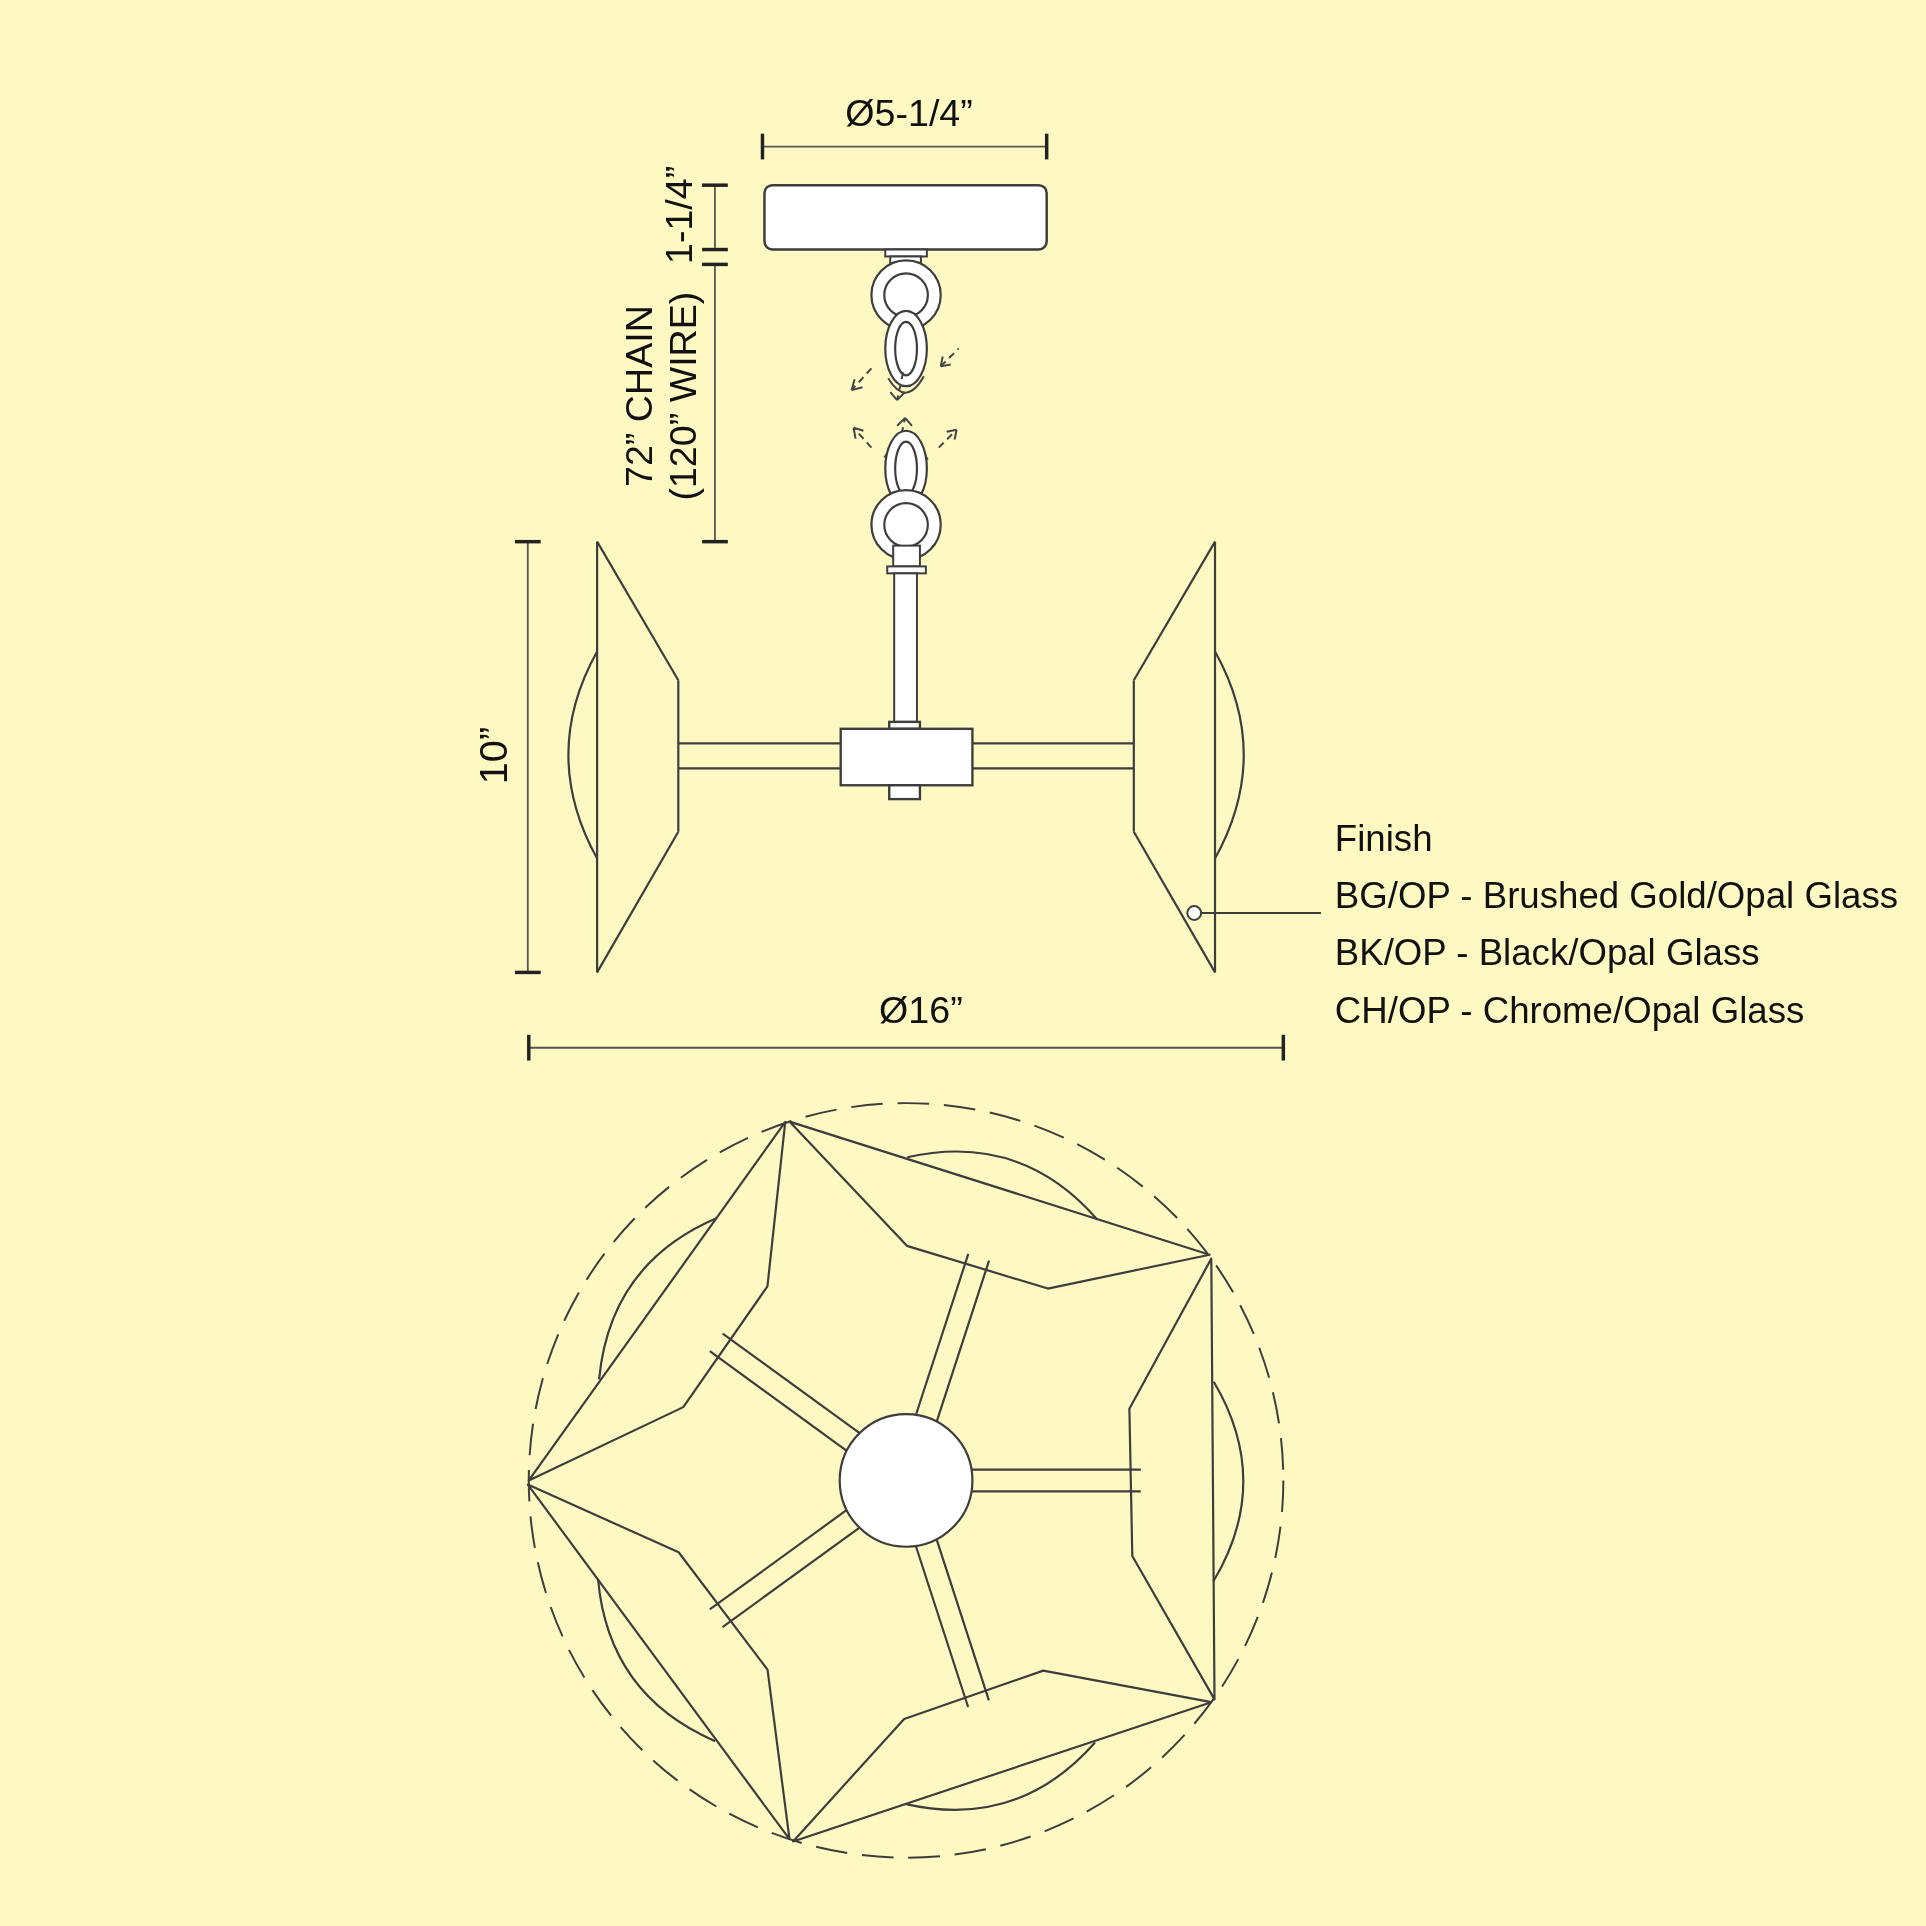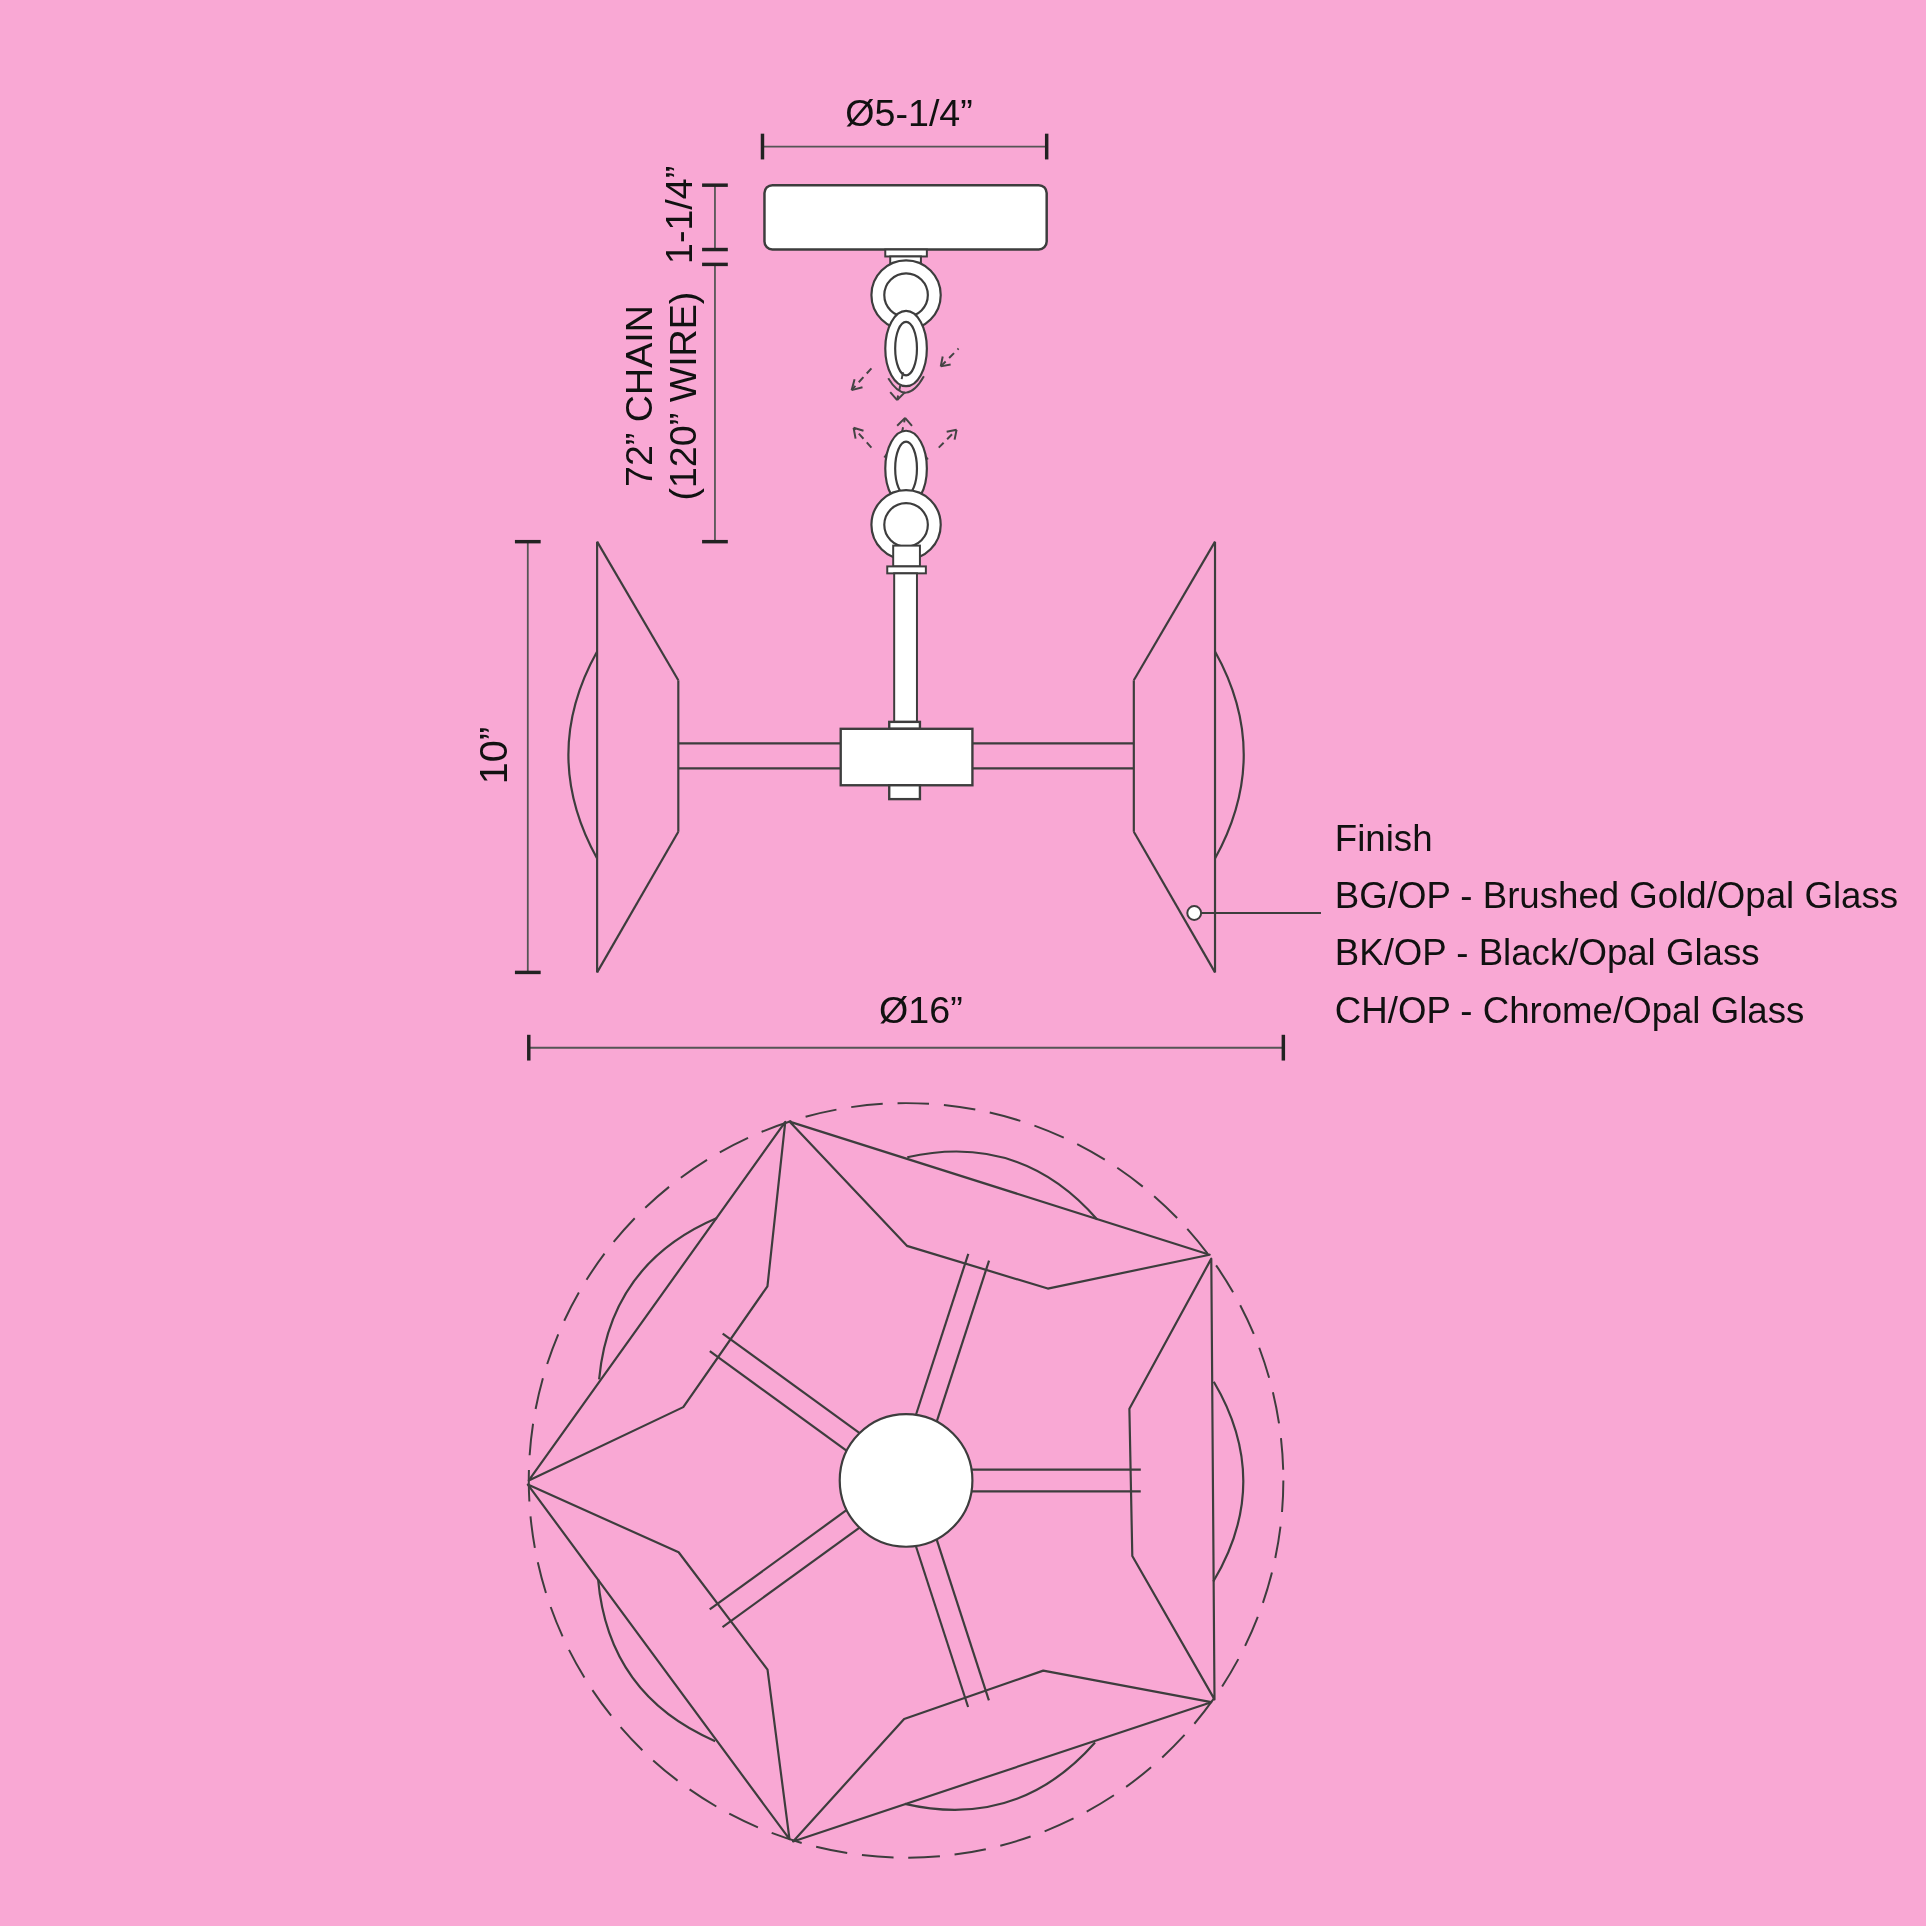--- a/index.html
+++ b/index.html
@@ -1,19 +1,19 @@
 <!DOCTYPE html>
 <html><head>
 <meta charset="utf-8">
 <style>
   html,body{margin:0;padding:0;background:#ffffff;}
   .page{
     position:relative;
     width:1927px;height:1927px;
-    background:#f9a8d4;
+    background:#fef9c3;
     font-family:"Liberation Sans", sans-serif;
     overflow:hidden;
   }
   svg{position:absolute;left:0;top:0;}
   text{
     font-family:"Liberation Sans", sans-serif;
     fill:#111111;
   }
   .dim-text{font-size:38px;}
   .legend-text{font-size:37px;}

